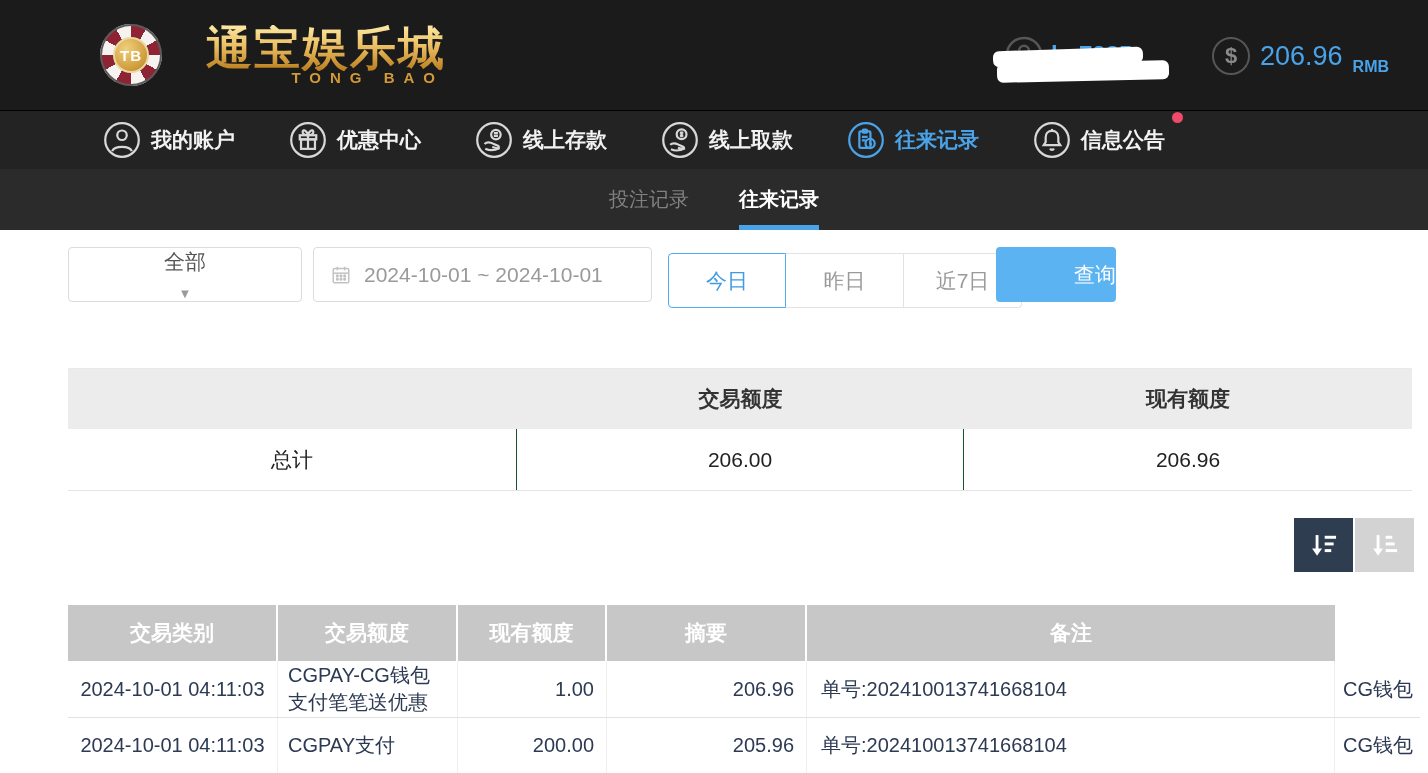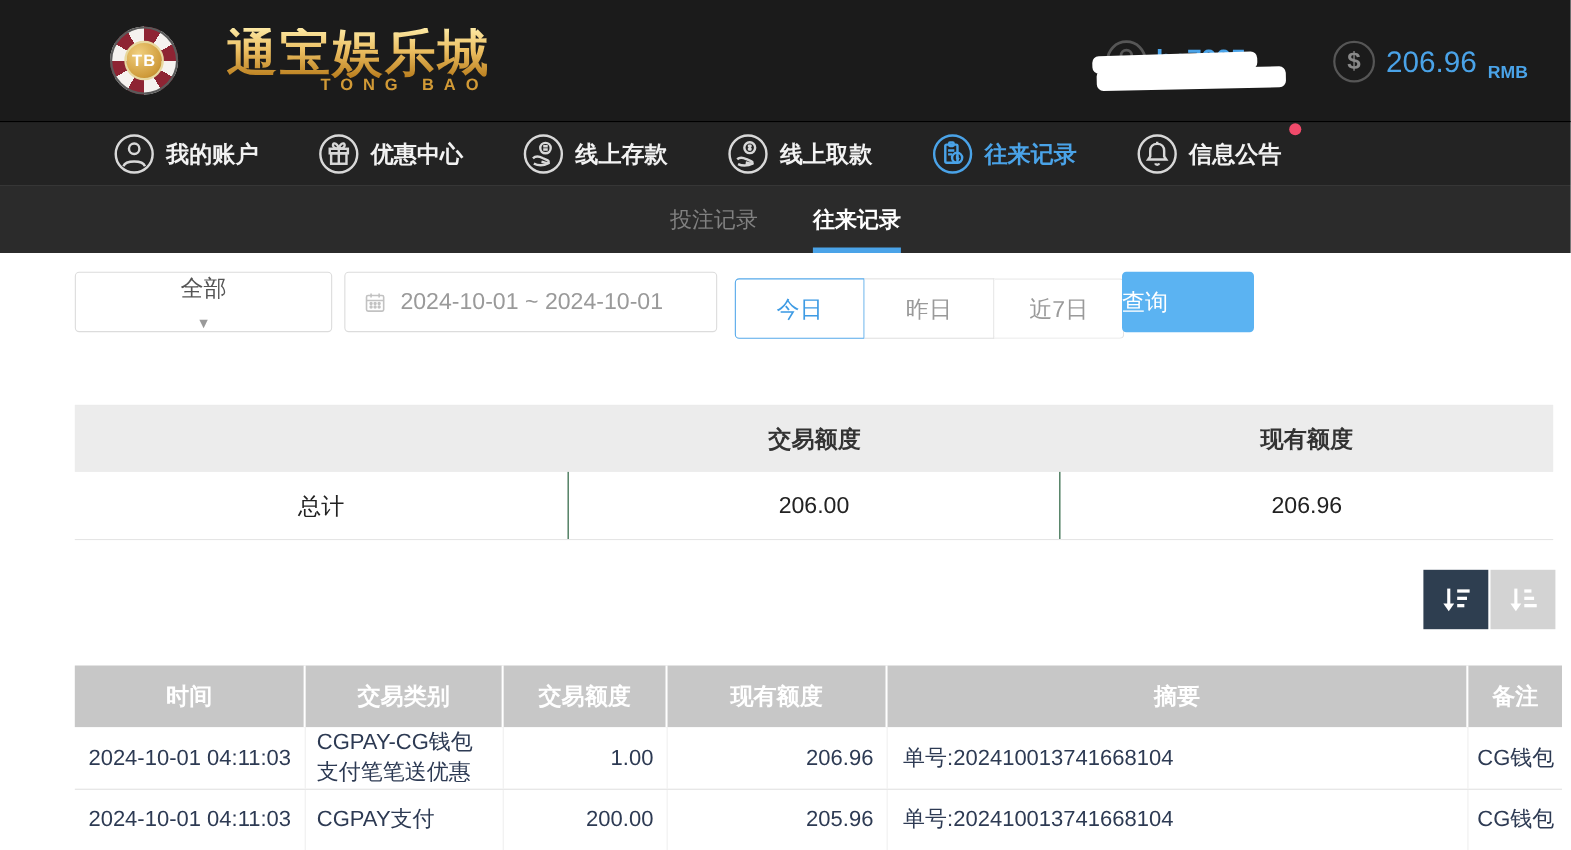--- a/index.html
+++ b/index.html
@@ -59,23 +59,23 @@
   .caret { font-size:13px; color:#9a9a9a; }
   .date-box { position:absolute; left:313px; top:17px; width:339px; height:55px; border:1px solid #dcdcdc;
           border-radius:4px; display:flex; align-items:center; gap:12px; padding:0 16px; background:#fff; cursor:pointer; }
   .date-box .dval { font-size:21px; color:#9a9a9a; white-space:nowrap; }
   .quick-group { position:absolute; left:668px; top:17px; height:67px; display:flex;align-items:center; }
   .qbtn { width:118px; height:55px; background:#fff; border:1px solid #e2e2e2; border-left-width:0;
           display:flex; align-items:center; justify-content:center; font-size:21px; color:#9a9a9a; cursor:pointer; }
   .qbtn:first-child { border-left-width:1px; border-radius:4px 0 0 4px; }
   .qbtn:last-child { border-radius:0 4px 4px 0; }
   .qbtn.active { border:1px solid #56a9ea; color:#3e9be4; }
-  .search-btn { position:absolute; left:1020px; top:17px; width:120px; height:55px; background:#5bb3f2;
+  .search-btn { position:absolute; left:996px; top:17px; width:120px; height:55px; background:#5bb3f2;
           border:none; border-radius:4px; color:#fff; font-size:21px; cursor:pointer;
-          display:flex; align-items:center; justify-content:flex-start; }
+          display:flex; align-items:center; justify-content:flex-end; }
 
   
   .summary { position:absolute; left:68px; top:138px; width:1344px; border-top:1px solid #e9e9e9; }
   .sum-head { display:grid; grid-template-columns:449px 447px 448px; background:#ececec; height:60px; }
   .sum-head > div { display:flex; align-items:center; justify-content:center; font-size:21px; color:#333; font-weight:bold; }
   .sum-row { display:grid; grid-template-columns:449px 447px 448px; height:62px; border-bottom:1px solid #e5e5e5; }
   .sum-row > div { display:flex; align-items:center; justify-content:center; font-size:21px; color:#222; border-right:1px solid #14532d; }
   .sum-row > div:last-child { border-right:none; }
 
   
@@ -281,21 +281,20 @@
           <polygon points="3.6,14.5 10.6,14.5 7.1,19.5"></polygon>
           <rect x="12.5" y="5.5" width="4.6" height="2.1"></rect>
           <rect x="12.5" y="10.2" width="6.3" height="2.1"></rect>
           <rect x="12.5" y="14.9" width="8" height="2.1"></rect>
         </svg>
       </button>
     </div>
 
     <div class="rectable">
       <div class="rec-head">
-        <div>时间</div>
         <div>交易类别</div>
         <div>交易额度</div>
         <div>现有额度</div>
         <div>摘要</div>
         <div>备注</div>
       </div>
 
       <div class="rec-row">
         <div class="c-time">2024-10-01 04:11:03</div>
         <div class="c-type">CGPAY-CG钱包支付笔笔送优惠</div>

